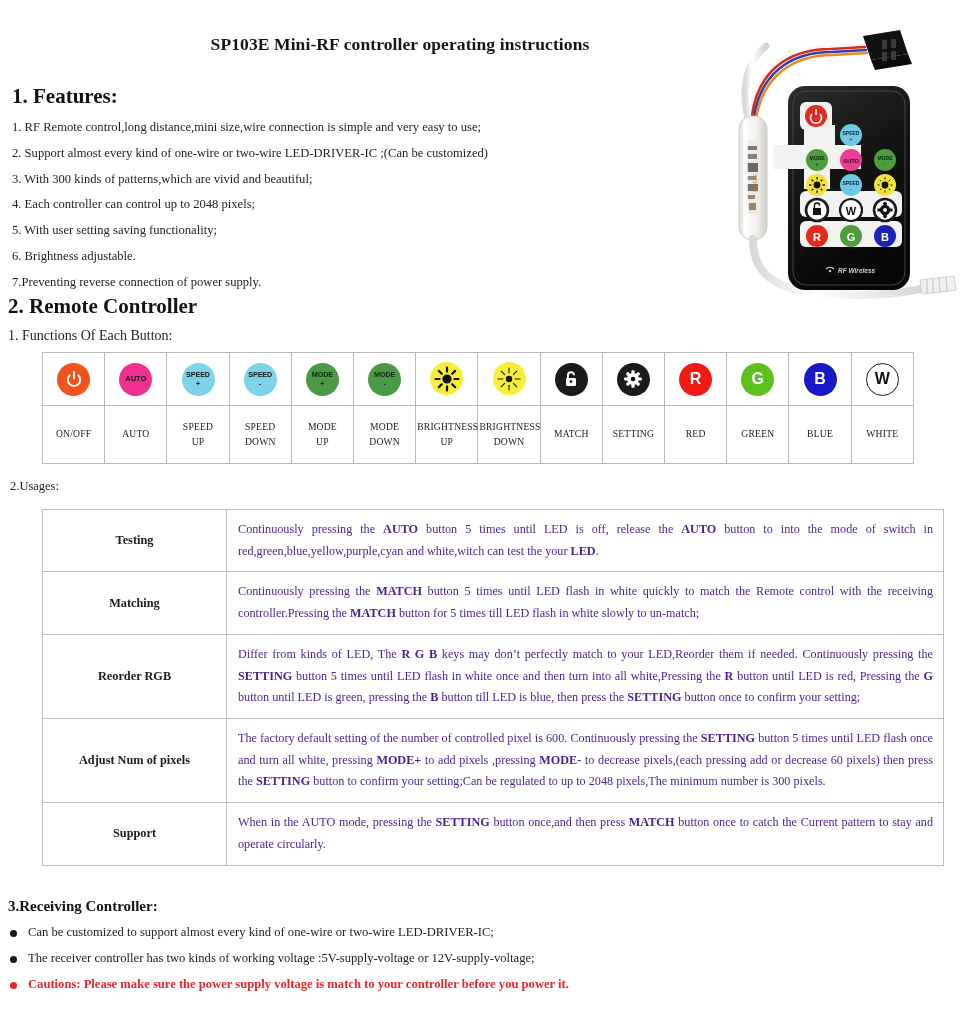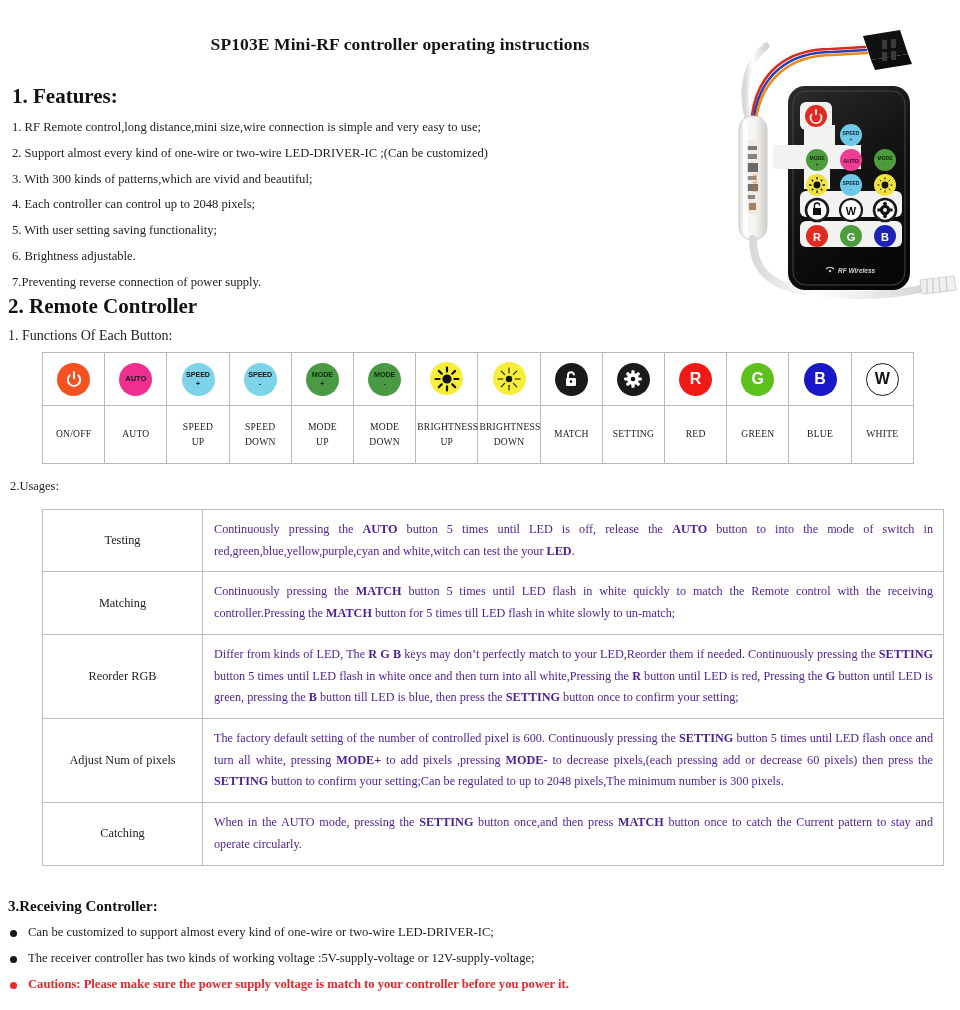--- a/index.html
+++ b/index.html
@@ -146,21 +146,22 @@
   }
   #usage-table td {
     border: 1px solid #bdbdbd;
     vertical-align: middle;
   }
   #usage-table td.u-name {
     width: 155px;
     text-align: center;
     font-size: 12.3px;
     color: #1c1c1c;
-    padding: 4px 2px;
+    padding: 4px 14px;
+    font-weight: bold;
   }
   #usage-table td.u-desc {
     font-size: 12.2px;
     color: #4c1d95;
     line-height: 1.78;
     padding: 9px 10px 9px 11px;
     text-align: justify;
     text-justify: inter-word;
   }
   .u-desc b { font-weight: bold; }
@@ -538,21 +539,21 @@
       </tr>
       <tr>
         <td class="u-name">Reorder RGB</td>
         <td class="u-desc"><span>Differ from kinds of    LED, The </span><b>R G B</b><span> keys may don’t perfectly match to your LED,Reorder them if needed. Continuously pressing the </span><b>SETTING</b><span> button 5 times until LED flash in white once and then turn into all white,Pressing the </span><b>R</b><span> button until LED is red, Pressing the </span><b>G</b><span> button until LED is green, pressing the </span><b>B</b><span> button till LED is blue, then press the </span><b>SETTING</b><span> button once to confirm your setting;</span></td>
       </tr>
       <tr>
         <td class="u-name">Adjust Num of pixels</td>
         <td class="u-desc"><span>The factory default setting of    the number of controlled pixel is 600. Continuously pressing the </span><b>SETTING</b><span> button 5 times until LED flash once and turn all white, pressing </span><b>MODE+</b><span> to add pixels ,pressing </span><b>MODE-</b><span> to decrease pixels,(each pressing add or decrease 60 pixels) then press the </span><b>SETTING</b><span> button to confirm your setting;Can be regulated to up to 2048 pixels,The minimum number is 300 pixels.</span></td>
       </tr>
       <tr>
-        <td class="u-name">Catching</td>
+        <td class="u-name">Support</td>
         <td class="u-desc"><span>When in the AUTO mode, pressing the </span><b>SETTING</b><span> button once,and then press </span><b>MATCH</b><span> button once to catch the Current pattern to stay and operate circularly.</span></td>
       </tr>
     </tbody>
 </table>
 
 <div id="receiving-block">
   <div class="h-section">3.Receiving Controller:</div>
   <div id="receiving-items">
       <div class="bullet-line"><span class="dot"></span><span>Can be customized to support almost every kind of one-wire or two-wire LED-DRIVER-IC;</span></div>
       <div class="bullet-line"><span class="dot"></span><span>The receiver controller has two kinds of working voltage :5V-supply-voltage or 12V-supply-voltage;</span></div>

